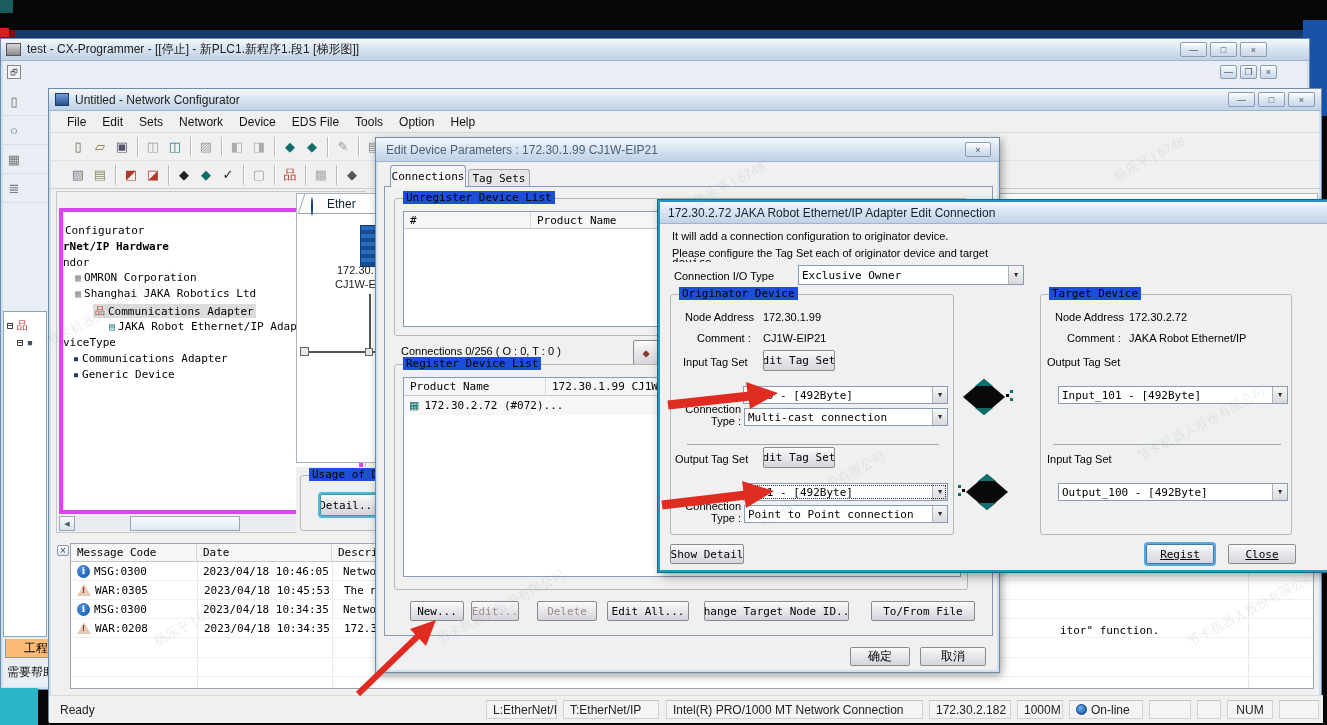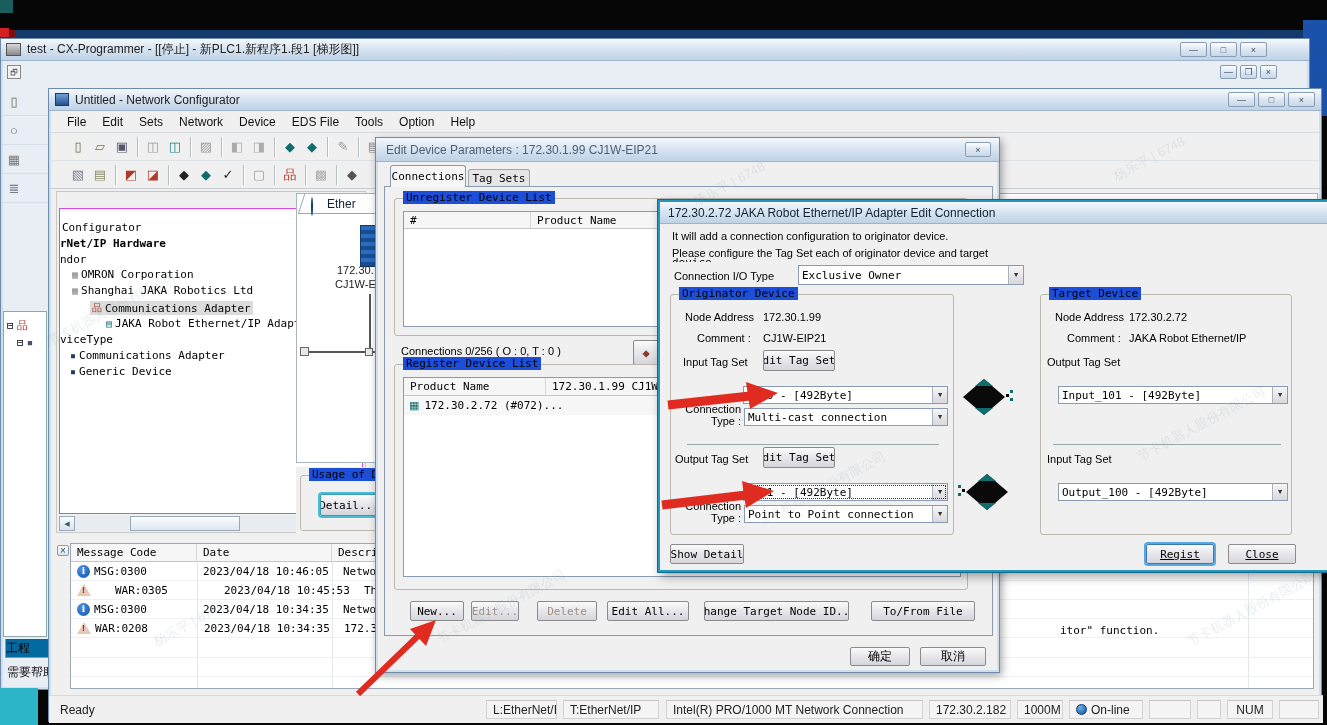--- a/index.html
+++ b/index.html
@@ -74,21 +74,21 @@
         <span class="tbcell" style="color: rgb(122, 122, 122);">▦</span>
       </div>
       <div style="display: flex; border-bottom: 1px solid rgb(213, 221, 230); padding: 3px 2px;">
         <span class="tbcell" style="color: rgb(122, 122, 138);">≣</span>
       </div>
     </div>
   <div class="abs" style="left:2px;top:272px;width:44px;height:326px;background:#fff;border:1px solid #8aa">
     <span class="treerow" style="left:3px;top:6px">⊟<span style="color:#b33">品</span></span>
     <span class="treerow" style="left:13px;top:24px">⊟<span style="color:#456">▪</span></span>
   </div>
-  <div class="abs" style="left:4px;top:600px;width:44px;height:19px;border:1px solid #8a97a5;border-top:none;background:#0369a1;font-size:12px;display:flex;align-items:center;justify-content:flex-start">
+  <div class="abs" style="left:4px;top:600px;width:44px;height:19px;border:1px solid #8a97a5;border-top:none;background:#fdba74;font-size:12px;display:flex;align-items:center;justify-content:flex-end">
     <span>工程</span>
   </div>
   <div class="abs" style="left:6px;top:625px;font-size:12px;color:#111;white-space:nowrap">需要帮助</div>
 </div>
 
 <div class="abs win" style="left:48px;top:88px;width:1274px;height:634px;background:#f0f0f0">
   <div class="titlebar" style="height:22px;padding-left:6px">
     <span style="width:14px;height:13px;background:linear-gradient(#6fa0d8,#27508c);border:1px solid #1c3a66;display:inline-block;margin-right:6px"></span>
     <span>Untitled - Network Configurator</span>
     <span style="margin-left:auto;display:flex;margin-right:6px">
@@ -143,21 +143,21 @@
       <span class="tbsep"></span>
       <span class="tbcell" style="color: rgb(179, 58, 42);">品</span>
       <span class="tbsep"></span>
       <span class="tbcell" style="color: rgb(171, 171, 171);">▩</span>
       <span class="tbsep"></span>
       <span class="tbcell" style="color: rgb(85, 85, 85);">◆</span>
     </div>
 
   <div class="abs" style="left:7px;top:102px;width:310px;height:342px;background:#f0f0f0;border:1px solid #c8c8c8">
     <span class="closex abs" style="right:3px;top:2px;width:12px;height:11px">×</span>
-    <div class="abs" style="left:2px;top:16px;width:304px;height:306px;background:#fff;border:1px solid #d946ef;overflow:hidden" id="nc-tree">
+    <div class="abs" style="left:2px;top:16px;width:304px;height:306px;background:#fff;border:4px solid #d946ef;overflow:hidden" id="nc-tree">
         <div class="treerow" style="left: 2px; top: 12px;">
           <span>Configurator</span>
         </div>
         <div class="treerow" style="left: 0px; top: 28px; font-weight: bold;">
           <span>rNet/IP Hardware</span>
         </div>
         <div class="treerow" style="left: 0px; top: 44px;">
           <span>ndor</span>
         </div>
         <div class="treerow" style="left: 12px; top: 59px;">
@@ -229,21 +229,21 @@
       <div class="abs" style="left:1177px;top:18px;width:1px;height:128px;background:#e4e8ec"></div>
       <span class="abs mono" style="left:989px;top:80px;font-size:11px;color:#000;z-index:2">itor" function.</span>
     <div style="position: absolute; left: 0px; top: 18px; width: 1244px; height: 19px; display: flex; align-items: center; border-bottom: 1px solid rgb(238, 241, 244);">
           <span class="ico-info" style="margin: 0px 4px 0px 6px;">i</span>
           <span class="mono" style="font-size: 11px; width: 100px;">MSG:0300</span>
           <span class="mono" style="font-size: 11px; width: 135px; padding-left: 9px;">2023/04/18 10:46:05</span>
           <span class="mono" style="font-size: 11px; padding-left: 14px;">Networ</span>
         </div>
         <div style="position: absolute; left: 0px; top: 37px; width: 1244px; height: 19px; display: flex; align-items: center; border-bottom: 1px solid rgb(238, 241, 244);">
           <span class="ico-warn" style="margin: 0px 4px 0px 6px;"></span>
-          <span class="mono" style="font-size: 11px; width: 100px; margin-left: 20px;">WAR:0305</span>
+          <span class="mono" style="font-size: 11px; width: 100px;">WAR:0305</span>
           <span class="mono" style="font-size: 11px; width: 135px; padding-left: 9px;">2023/04/18 10:45:53</span>
           <span class="mono" style="font-size: 11px; padding-left: 14px;">The net</span>
         </div>
         <div style="position: absolute; left: 0px; top: 56px; width: 1244px; height: 19px; display: flex; align-items: center; border-bottom: 1px solid rgb(238, 241, 244);">
           <span class="ico-info" style="margin: 0px 4px 0px 6px;">i</span>
           <span class="mono" style="font-size: 11px; width: 100px;">MSG:0300</span>
           <span class="mono" style="font-size: 11px; width: 135px; padding-left: 9px;">2023/04/18 10:34:35</span>
           <span class="mono" style="font-size: 11px; padding-left: 14px;">Networ</span>
         </div>
         <div style="position: absolute; left: 0px; top: 75px; width: 1244px; height: 19px; display: flex; align-items: center; border-bottom: 1px solid rgb(238, 241, 244);">

